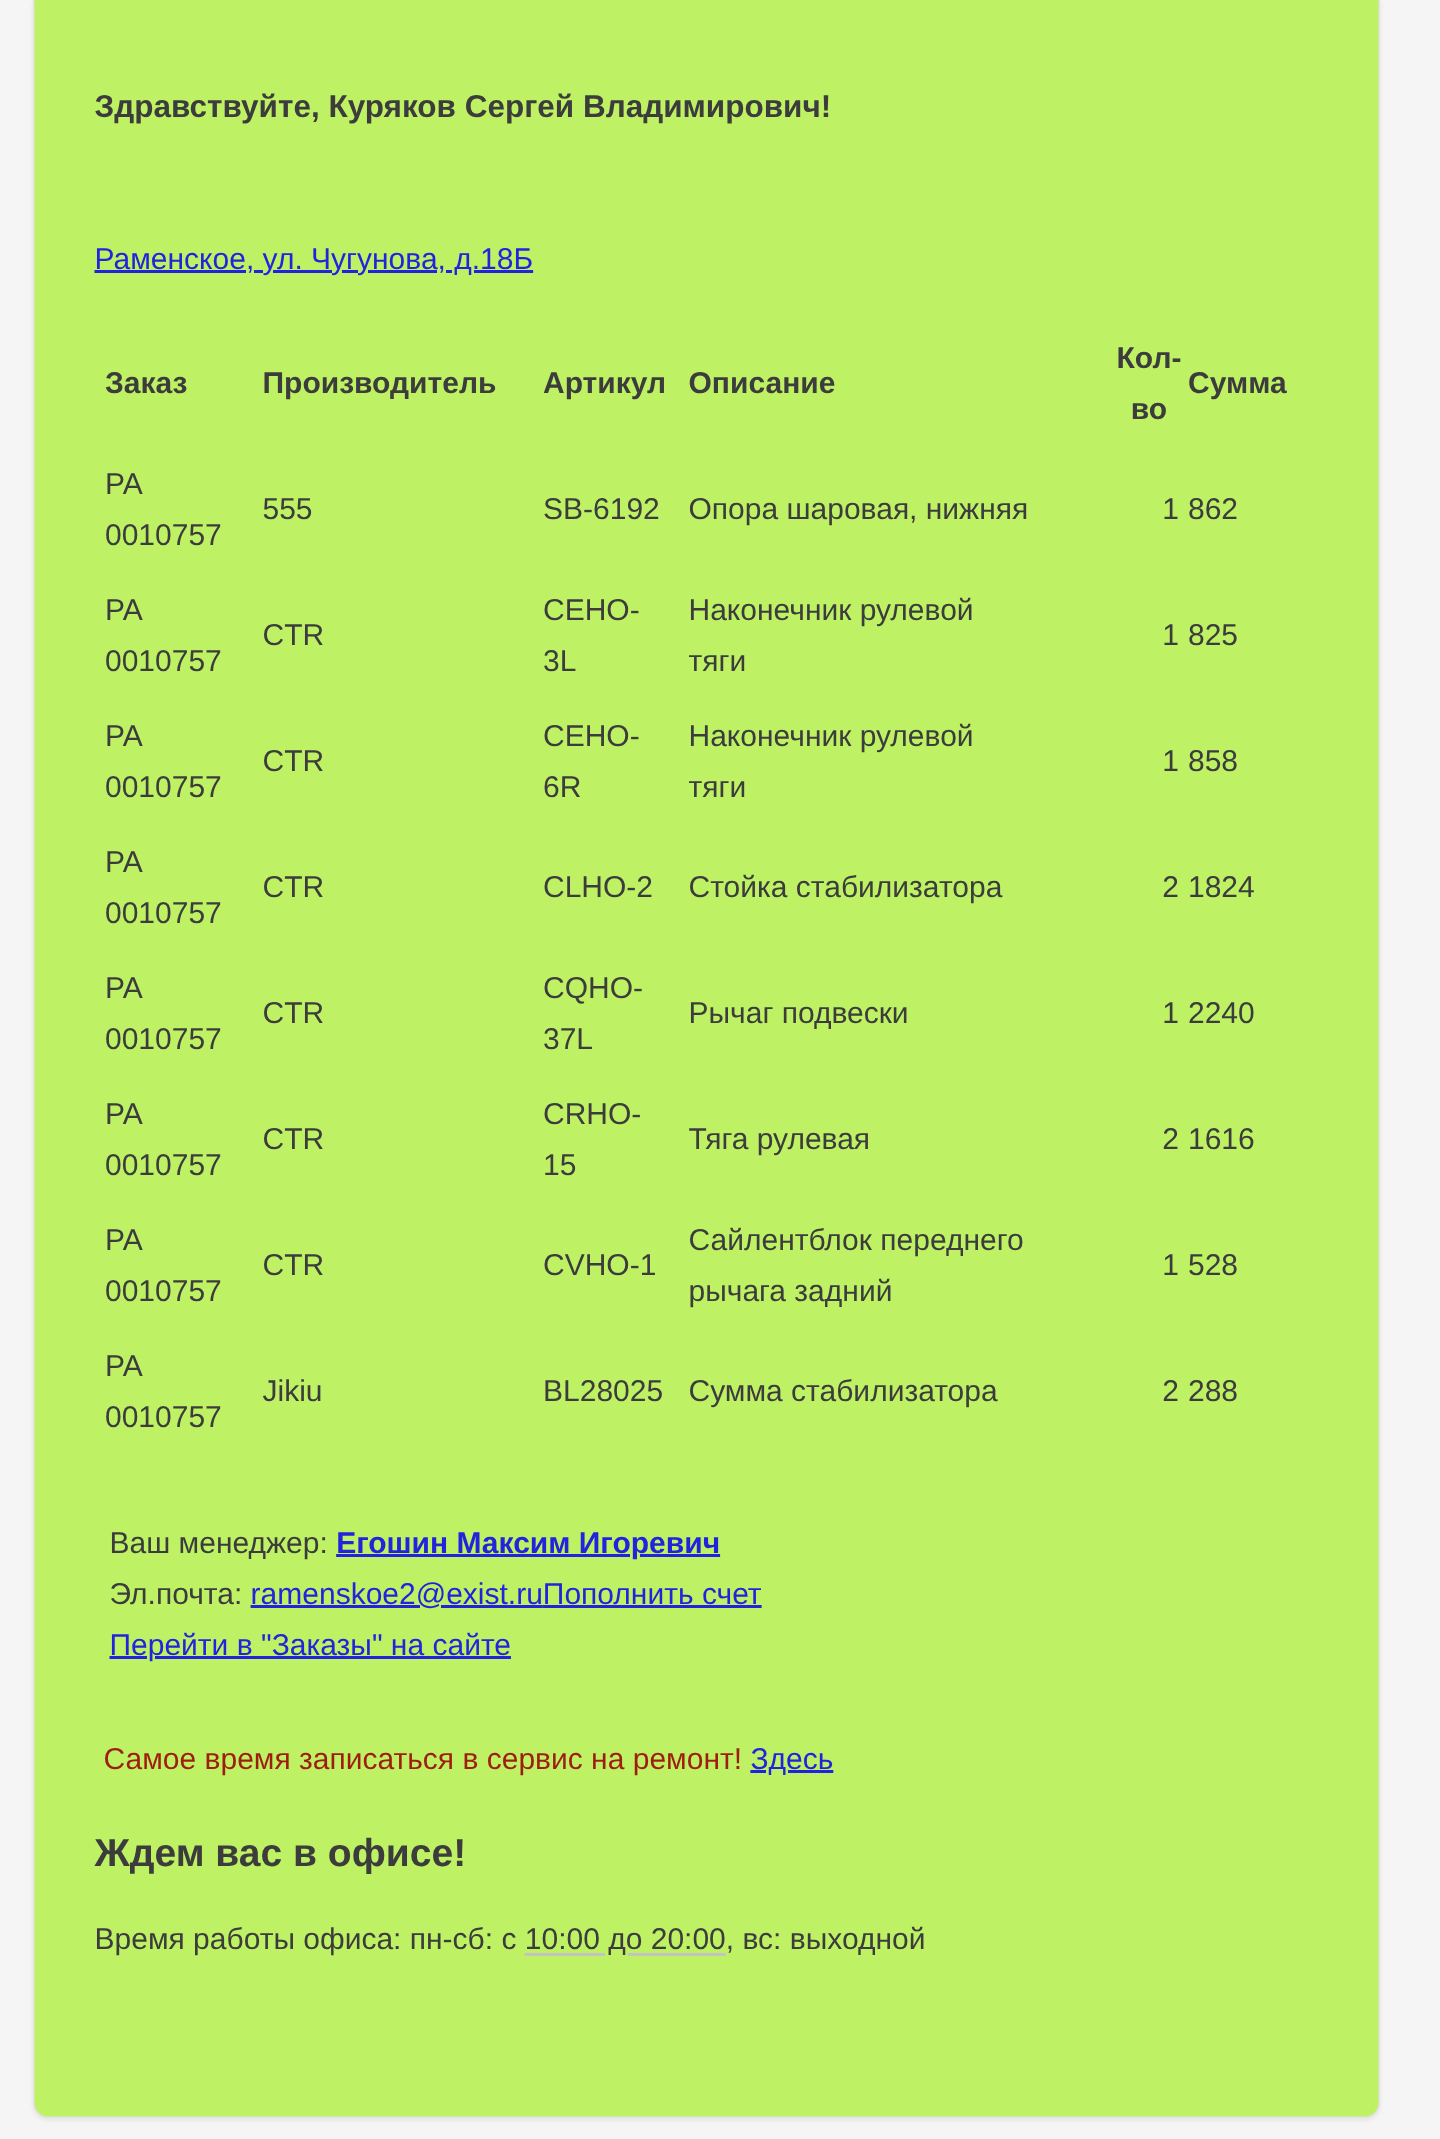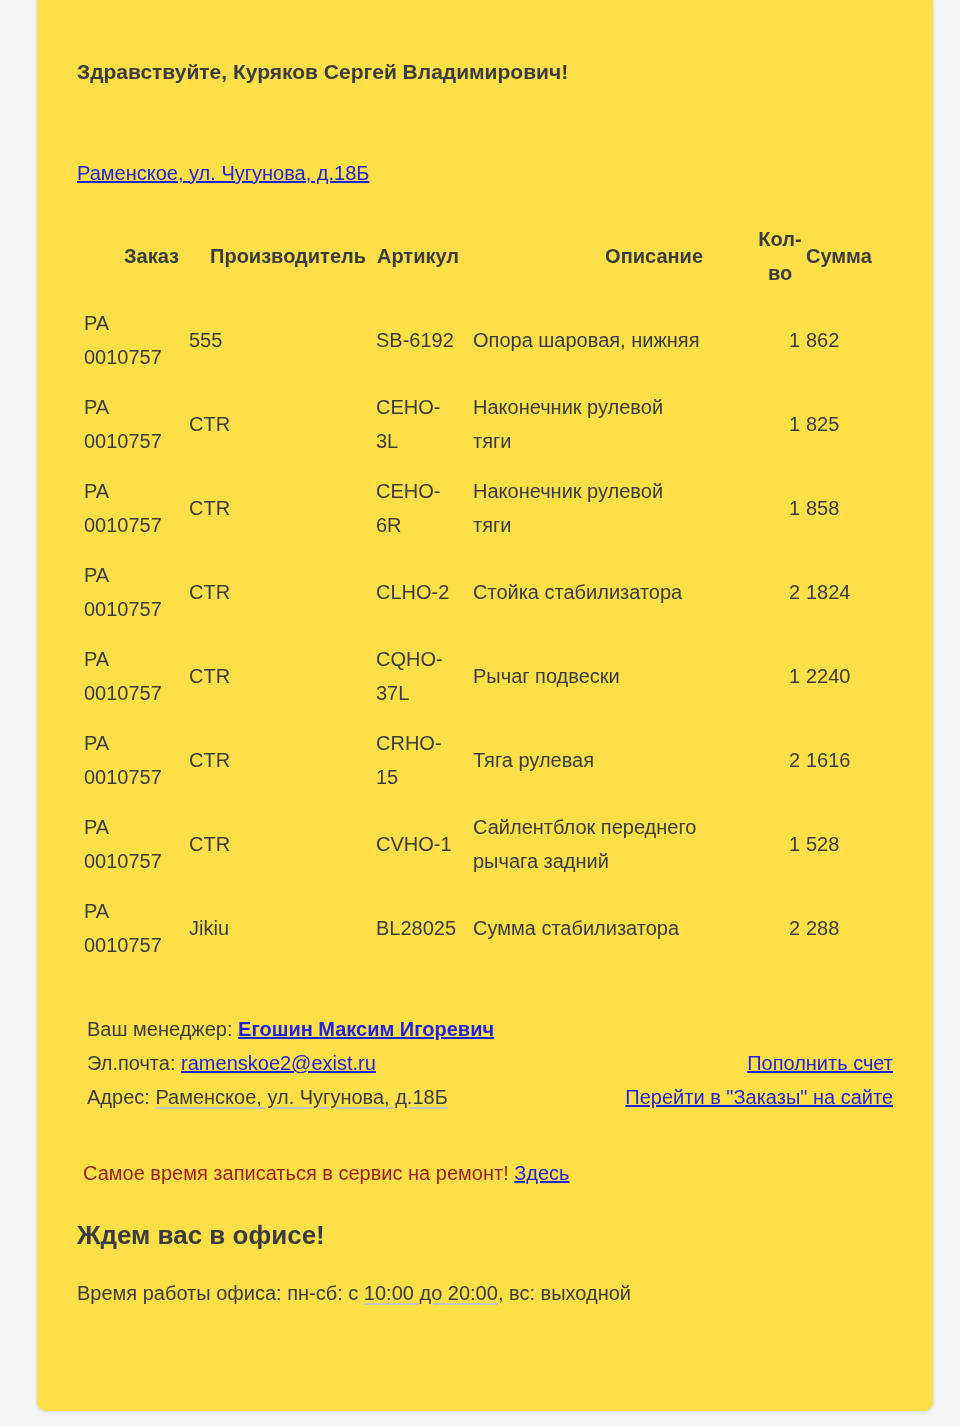--- a/index.html
+++ b/index.html
@@ -6,52 +6,52 @@
   body {
     width: 960px; height: 1426px;
     background: #f5f5f6;
     font-family: "Liberation Sans", sans-serif;
     font-size: 20px; line-height: 34px;
     color: #3c3c3c;
     overflow: hidden;
   }
   .card {
     box-sizing: border-box;
-    margin: 0 36px;
+    margin: 0 22px;
     width: 898px; height: 1412px;
-    background: #fde047;
+    background: #bef264;
     border: 1px solid #e2e2e4;
     border-top: 0;
     border-radius: 0 0 10px 10px;
     box-shadow: 0 1px 3px rgba(60,64,67,0.10);
     padding: 54px 40px 40px 40px;
     overflow: hidden;
   }
   a.link { color: #2323dd; text-decoration: underline; cursor: pointer; }
   .soft-underline {
     text-decoration: underline;
     text-decoration-color: #c3c3c3;
     text-underline-offset: 3px;
     cursor: pointer;
   }
   .greeting { font-size: 21px; line-height: 36px; font-weight: bold; margin: 0 0 32px 0; }
   .intro { margin: 0; }
   table.orders {
     border-collapse: collapse; table-layout: fixed;
     width: 804px; margin: 32px 0 0 7px;
   }
-  th { font-weight: bold; text-align: right; vertical-align: middle; padding: 0 10px 8px 0; }
+  th { font-weight: bold; text-align: left; vertical-align: middle; padding: 0 10px 8px 0; }
   td { vertical-align: middle; padding: 8px 10px 8px 0; }
   th.c-art, td.c-art { padding-right: 14px; }
   th.c-desc, td.c-desc { padding-right: 51px; }
   th.c-qty { text-align: center; padding-right: 0; }
   td.c-qty { text-align: right; padding-right: 6px; }
   th.c-sum, td.c-sum { text-align: left; padding-right: 0; }
   .manager { margin: 42px 0 0 10px; }
-  .mline.split { display: flex; justify-content: space-between; align-items: baseline; }
+  .mline.split { display: flex; justify-content: flex-start; align-items: baseline; }
   .mline .bold { font-weight: bold; }
   .service-line { margin: 42px 0 0 6px; }
   .red { color: #9f1d0f; }
   .closing { font-size: 26px; line-height: 38px; font-weight: bold; margin: 26px 0 0 0; }
   .hours { margin: 22px 0 0 0; }
 </style>
 </head>
 <body>
 
 <div class="card">
@@ -156,24 +156,20 @@
       <a class="link bold">Егошин Максим Игоревич</a>
     </div>
     <div class="mline split">
       <span>
         <span>Эл.почта:</span>
         <a class="link">ramenskoe2@exist.ru</a>
       </span>
       <a class="link">Пополнить счет</a>
     </div>
     <div class="mline split">
-      <span>
-        <span>Адрес:</span>
-        <span class="soft-underline">Раменское, ул. Чугунова, д.18Б</span>
-      </span>
       <a class="link">Перейти в "Заказы" на сайте</a>
     </div>
   </div>
 
   <p class="service-line">
     <span class="red">Самое время записаться в сервис на ремонт!</span>
     <a class="link">Здесь</a>
   </p>
 
   <p class="closing">Ждем вас в офисе!</p>

